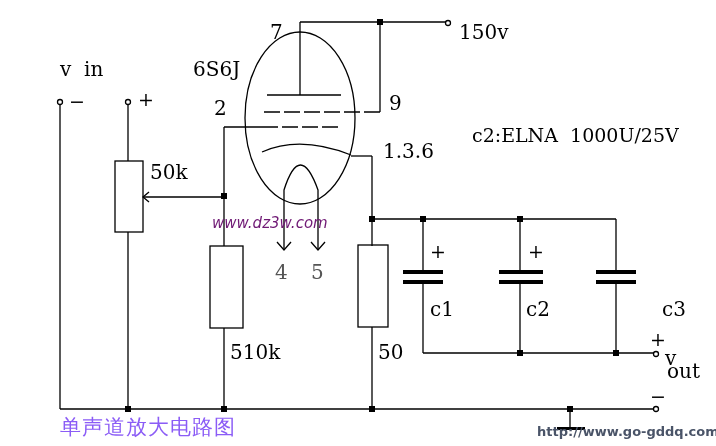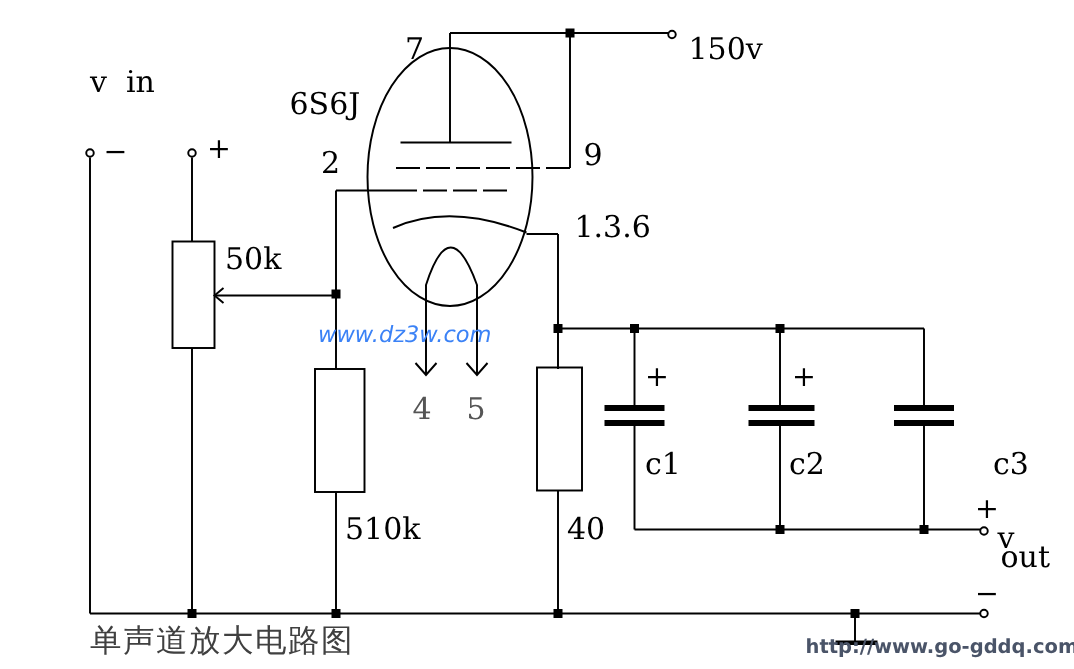--- a/index.html
+++ b/index.html
@@ -1,23 +1,23 @@
 <!DOCTYPE html>
 <html><head>
 <meta charset="utf-8">
 <style>
   html, body { margin: 0; padding: 0; background: #ffffff; }
   #canvas { position: relative; width: 716px; height: 446px; background: #ffffff; overflow: hidden; }
   svg { position: absolute; left: 0; top: 0; }
   .lbl { position: absolute; font-family: "DejaVu Serif", "Liberation Serif", serif; color: #000; white-space: pre; line-height: 1; }
   .sz20 { font-size: 20px; }
   .sz19 { font-size: 19px; }
-  .wm1 { position: absolute; font-family: "DejaVu Sans", "Liberation Sans", sans-serif; font-style: italic; font-size: 15px; color: #3b82f6; white-space: pre; }
+  .wm1 { position: absolute; font-family: "DejaVu Sans", "Liberation Sans", sans-serif; font-style: italic; font-size: 15px; color: #701a75; white-space: pre; }
   .wm2 { position: absolute; font-family: "DejaVu Sans", "Liberation Sans", sans-serif; font-weight: bold; font-size: 13px; color: #4a5468; white-space: pre; }
-  .title { position: absolute; font-family: "DejaVu Sans", "Liberation Sans", sans-serif; font-size: 21px; color: #404040; white-space: pre; letter-spacing: 1px; }
+  .title { position: absolute; font-family: "DejaVu Sans", "Liberation Sans", sans-serif; font-size: 21px; color: #8b5cf6; white-space: pre; letter-spacing: 1px; }
   .pin { color: #555; }
 </style>
 </head>
 <body>
 
 <div id="canvas">
   <svg width="716" height="446" viewBox="0 0 716 446">
     <g stroke="#000" stroke-width="1.3" fill="none">
 
       <circle cx="60" cy="102" r="2.5"></circle>
@@ -98,36 +98,37 @@
       <rect x="517" y="216" width="6" height="6"></rect>
       <rect x="517" y="350" width="6" height="6"></rect>
       <rect x="613" y="350" width="6" height="6"></rect>
       <rect x="125" y="406" width="6" height="6"></rect>
       <rect x="221" y="406" width="6" height="6"></rect>
       <rect x="369" y="406" width="6" height="6"></rect>
       <rect x="567" y="406" width="6" height="6"></rect>
     </g>
   </svg>
 
-  <span class="lbl sz20" style="left:60px;top:44px;">v  in</span>
+  <span class="lbl sz20" style="left:60px;top:59px;">v  in</span>
   <span class="lbl sz19" style="left:69px;top:92px;">−</span>
   <span class="lbl sz19" style="left:138px;top:90px;">+</span>
   <span class="lbl sz20" style="left:193px;top:59px;">6S6J</span>
   <span class="lbl sz20" style="left:270px;top:22px;">7</span>
   <span class="lbl sz20" style="left:214px;top:98px;">2</span>
   <span class="lbl sz20" style="left:389px;top:93px;">9</span>
   <span class="lbl sz20" style="left:383px;top:141px;">1.3.6</span>
   <span class="lbl sz20 pin" style="left:275px;top:262px;">4</span>
   <span class="lbl sz20 pin" style="left:311px;top:262px;">5</span>
   <span class="lbl sz20" style="left:459px;top:22px;">150v</span>
 
+  <span class="lbl sz19" style="left:472px;top:126px;">c2:ELNA  1000U/25V</span>
 
   <span class="lbl sz20" style="left:150px;top:162px;">50k</span>
   <span class="lbl sz20" style="left:230px;top:342px;">510k</span>
-  <span class="lbl sz20" style="left:378px;top:342px;">40</span>
+  <span class="lbl sz20" style="left:378px;top:342px;">50</span>
 
   <span class="lbl sz19" style="left:430px;top:242px;">+</span>
   <span class="lbl sz19" style="left:528px;top:242px;">+</span>
   <span class="lbl sz20" style="left:430px;top:299px;">c1</span>
   <span class="lbl sz20" style="left:526px;top:299px;">c2</span>
   <span class="lbl sz20" style="left:622px;top:299px;margin-left:40px;">c3</span>
 
   <span class="lbl sz19" style="left:650px;top:330px;">+</span>
   <span class="lbl sz20" style="left:665px;top:348px;">v</span>
   <span class="lbl sz20" style="left:667px;top:361px;">out</span>

